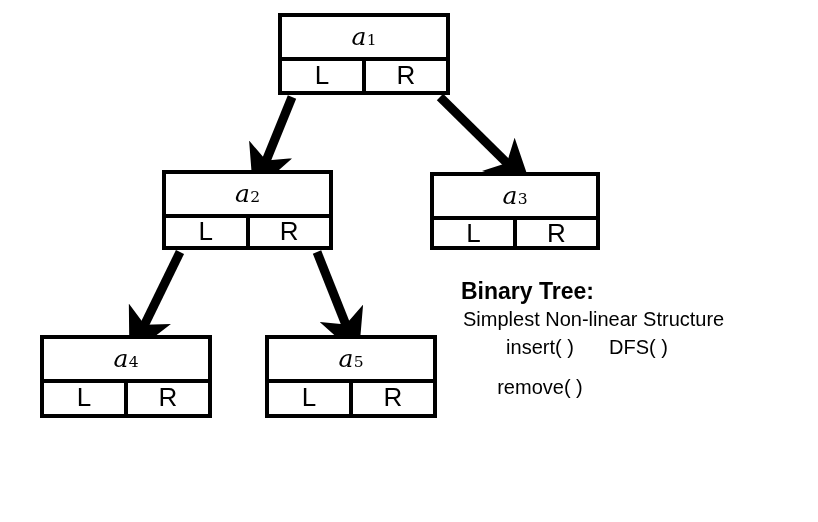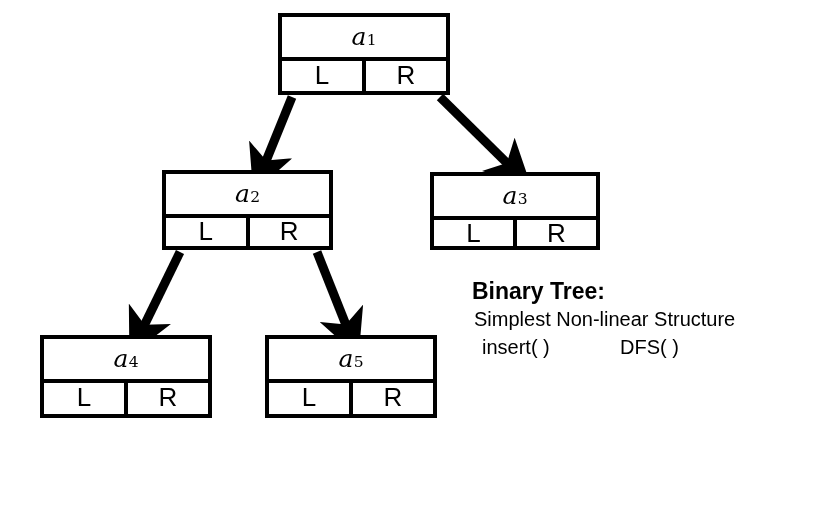--- a/index.html
+++ b/index.html
@@ -76,21 +76,21 @@
     left: 0;
     top: 0;
     width: 818px;
     height: 522px;
     pointer-events: none;
   }
 
   
   #info {
     position: absolute;
-    left: 472px;
+    left: 461px;
     top: 278px;
     width: 340px;
   }
   .info-heading {
     font-family: "Liberation Sans", sans-serif;
     font-weight: bold;
     font-size: 23px;
     line-height: 1.18;
     letter-spacing: 0px;
     margin: 0;
@@ -108,20 +108,21 @@
     margin: 6px 0 0 10px;
     border-collapse: collapse;
   }
   #ops-table td {
     font-family: "Liberation Sans", sans-serif;
     font-size: 20px;
     line-height: 1;
     padding: 0 0 20px 0;
     white-space: nowrap;
     vertical-align: top;
+    text-align: center;
   }
   #ops-table td.op-col-left {
     width: 138px;
   }
   #ops-table tr:last-child td {
     padding-bottom: 0;
   }
 </style>
 </head>
 <body>
@@ -201,17 +202,21 @@
 
   <div id="info">
     <div class="info-heading">Binary Tree:</div>
     <div class="info-sub">Simplest Non-linear Structure</div>
     <table id="ops-table">
       <tbody>
         <tr>
           <td class="op-col-left">insert( )</td>
           <td>DFS( )</td>
         </tr>
+        <tr>
+          <td class="op-col-left">remove( )</td>
+          <td></td>
+        </tr>
       </tbody>
     </table>
   </div>
 
 </div>
 
 </body></html>

